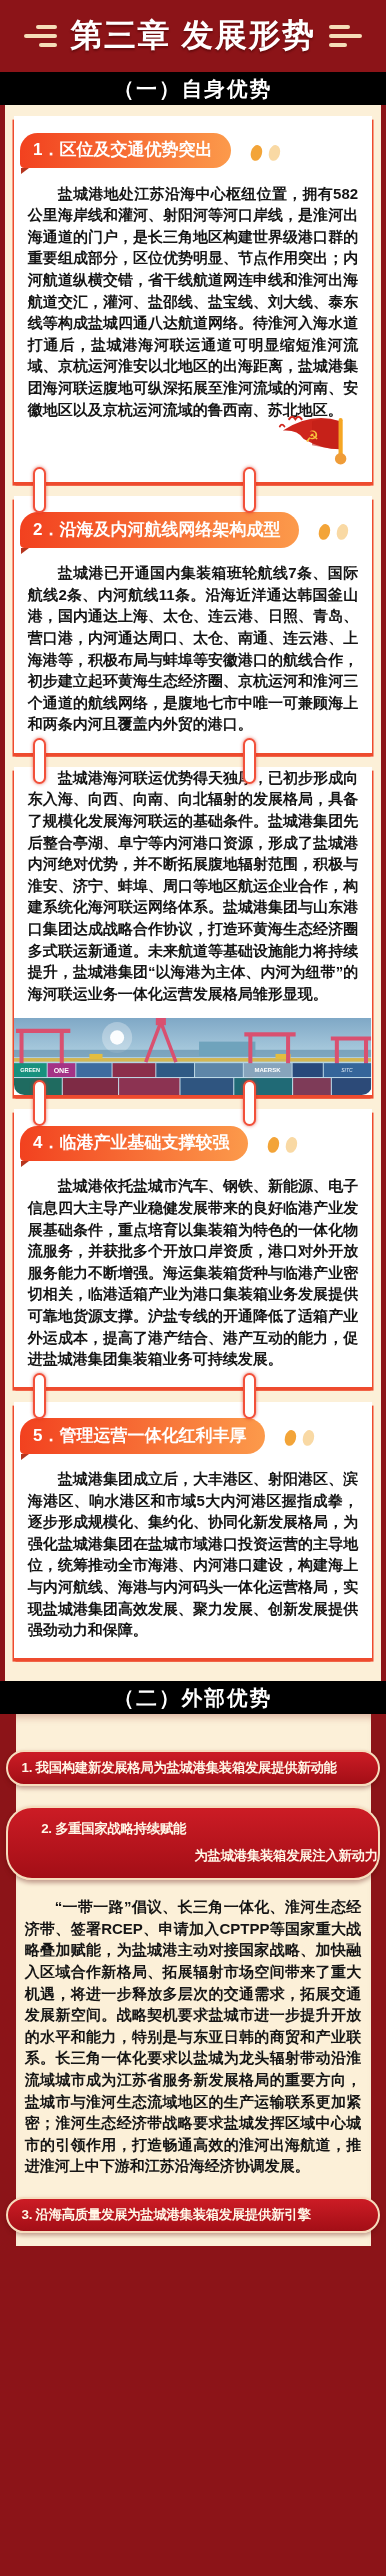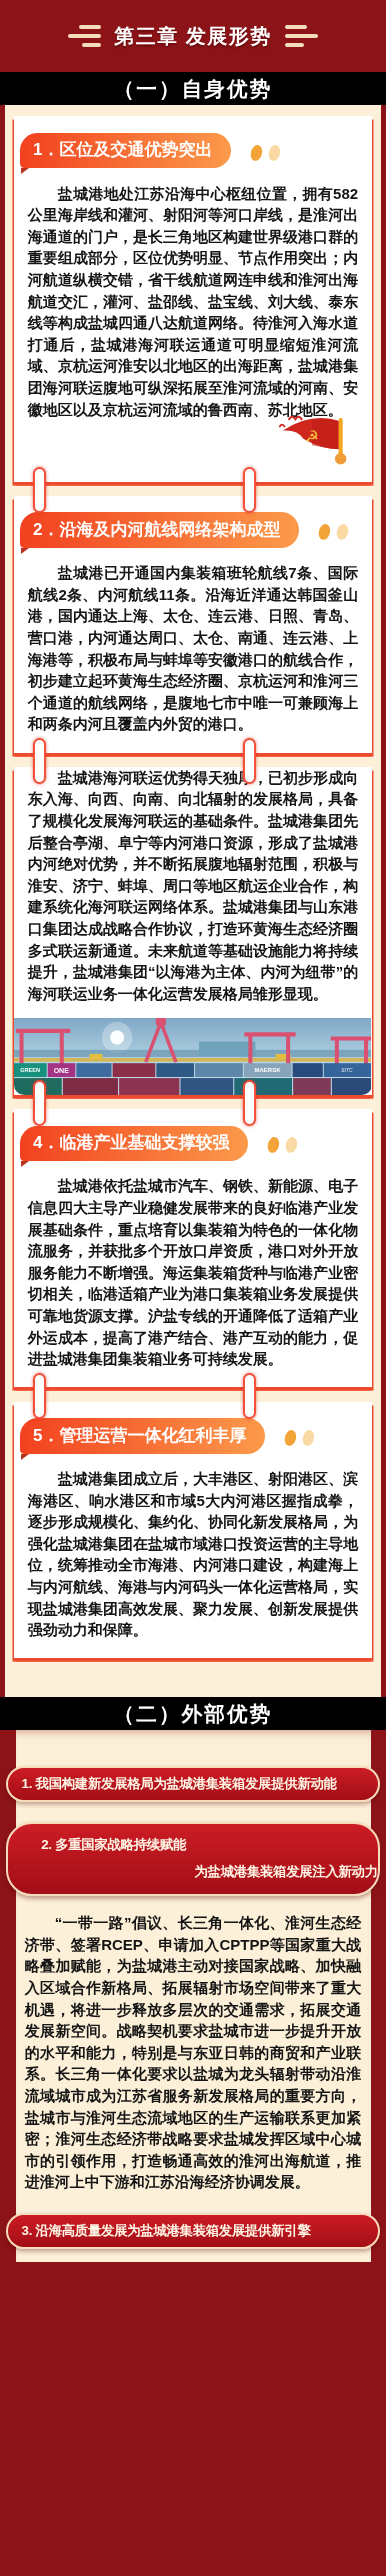--- a/index.html
+++ b/index.html
@@ -9,21 +9,21 @@
     font-family:"Liberation Sans", sans-serif;
     -webkit-font-smoothing:antialiased;
   }
   .page{width:386px;overflow:hidden;padding-bottom:4.1px;}
 
   
   .chapter-header{
     height:72px;display:flex;align-items:center;justify-content:center;gap:13.4px;
   }
   .chapter-title{
-    margin:0;color:#ffffff;font-size:20px;font-weight:bold;letter-spacing:1.5px;
+    margin:0;color:#ffffff;font-size:32px;font-weight:bold;letter-spacing:1.5px;
     text-shadow:0 1.5px 2.1px rgba(60,0,0,.45);
   }
   .deco{display:flex;flex-direction:column;gap:4.6px;}
   .deco i{display:block;height:4.6px;border-radius:2.6px;background:#f6ddb9;}
   .deco-left{align-items:flex-end;}
   .deco-right{align-items:flex-start;}
   .deco .b1{width:21.6px;}
   .deco .b2{width:33px;}
   .deco .b3{width:18.5px;}
 
@@ -39,21 +39,21 @@
     margin:0 15.5px;background:#fcf0d8;padding:15.5px 0 13.4px;
     box-shadow:inset 0 8.2px 8.2px -6.2px rgba(140,20,15,.35);
   }
 
   
   .card{
     position:relative;background:#ffffff;border-radius:0;
     box-shadow:-1.5px 3.6px 0 0 #ee4b2e, 1.5px 3.6px 0 0 #ee4b2e;
     margin:0 4.1px 14.4px;padding-bottom:17.5px;
   }
-  .card-5{margin-bottom:16px;}
+  .card-5{margin-bottom:0;}
   .card-photo{padding-bottom:0;}
   .pill-row{padding:16.5px 0 0 5.2px;white-space:nowrap;}
   .pill{
     position:relative;display:inline-block;
     background:linear-gradient(90deg,#f2411f,#fc9a4b);
     color:#ffffff;font-size:17px;font-weight:bold;
     padding:5.7px 18.5px 6.7px 13.4px;border-radius:21.6px 21.6px 21.6px 5.2px;
   }
   .pill::after{
     content:"";position:absolute;left:1px;bottom:-6.2px;

